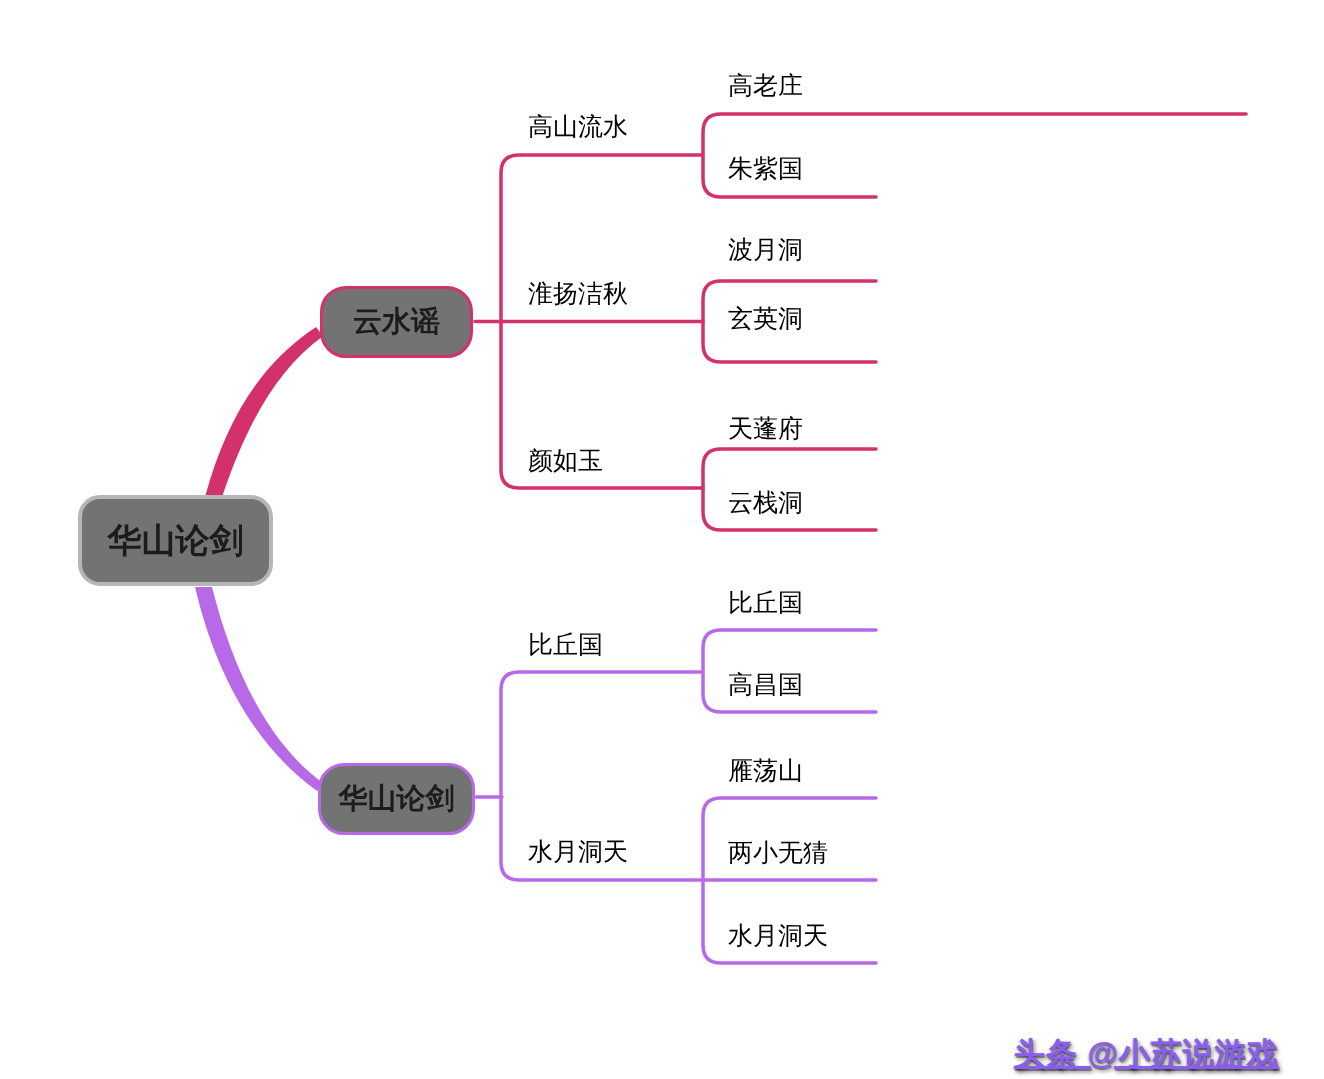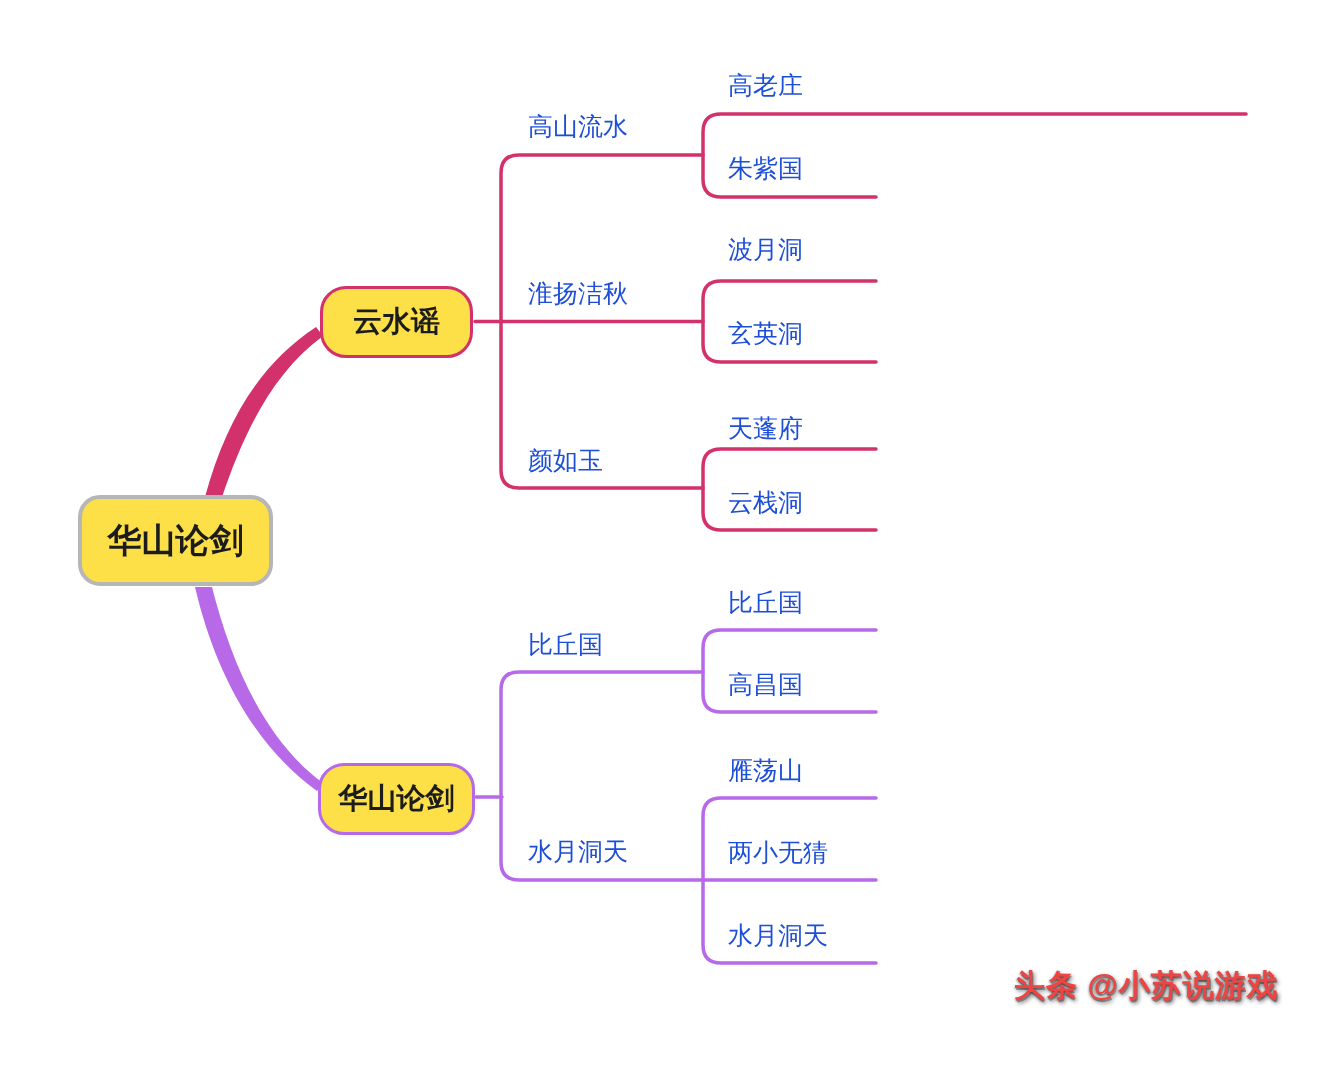--- a/index.html
+++ b/index.html
@@ -11,21 +11,21 @@
     overflow: hidden;
     font-family: "Liberation Sans", sans-serif;
     color: #1c1c1c;
   }
   svg.links { position: absolute; left: 0; top: 0; }
   .node-box {
     position: absolute;
     display: flex;
     align-items: center;
     justify-content: center;
-    background: #fde047;
+    background: #737373;
     box-sizing: border-box;
     font-weight: bold;
     white-space: nowrap;
   }
   .root-box {
     left: 78px; top: 495px; width: 195px; height: 91px;
     border: 4px solid #b6b6b6; border-radius: 22px;
     font-size: 34px;
   }
   .branch-box {
@@ -38,31 +38,32 @@
   }
   .branch2-box {
     left: 318px; top: 763px; width: 157px; height: 72px;
     border: 3.5px solid #b769e8;
   }
   .lbl {
     position: absolute;
     font-size: 25px;
     line-height: 1.15;
     white-space: nowrap;
-    color: #1d4ed8;
+    color: #000000;
   }
   .watermark {
     position: absolute;
-    left: 1014px; top: 965px;
+    left: 1014px; top: 1033px;
     font-size: 31px;
     font-weight: bold;
     letter-spacing: 1px;
-    color: #ef4444;
+    color: #8b5cf6;
     text-shadow: 1px 2px 0 rgba(0,0,0,0.30), 2px 3px 4px rgba(0,0,0,0.55), -1px 1px 2px rgba(0,0,0,0.25);
     white-space: nowrap;
+    text-decoration: underline;
   }
 </style>
 </head>
 <body>
 
 <div class="stage">
 
   <svg class="links" width="1324" height="1079" viewBox="0 0 1324 1079">
 
     <path d="M 205,497 C 226,420 260,364 316,327 L 323,336 C 272,373 243,435 222,497 Z" fill="#d3316b" stroke="none"></path>
@@ -95,21 +96,21 @@
     <span>华山论剑</span>
   </div>
 
   <div class="lbl" style="left:528px; top:112px">高山流水</div>
   <div class="lbl" style="left:528px; top:279px">淮扬洁秋</div>
   <div class="lbl" style="left:528px; top:446px">颜如玉</div>
 
   <div class="lbl" style="left:728px; top:71px">高老庄</div>
   <div class="lbl" style="left:728px; top:154px">朱紫国</div>
   <div class="lbl" style="left:728px; top:235px">波月洞</div>
-  <div class="lbl" style="left:728px; top:319px">玄英洞</div>
+  <div class="lbl" style="left:728px; top:304px">玄英洞</div>
   <div class="lbl" style="left:728px; top:414px">天蓬府</div>
   <div class="lbl" style="left:728px; top:488px">云栈洞</div>
 
   <div class="lbl" style="left:528px; top:630px">比丘国</div>
   <div class="lbl" style="left:528px; top:837px">水月洞天</div>
 
   <div class="lbl" style="left:728px; top:588px">比丘国</div>
   <div class="lbl" style="left:728px; top:670px">高昌国</div>
   <div class="lbl" style="left:728px; top:756px">雁荡山</div>
   <div class="lbl" style="left:728px; top:838px">两小无猜</div>

